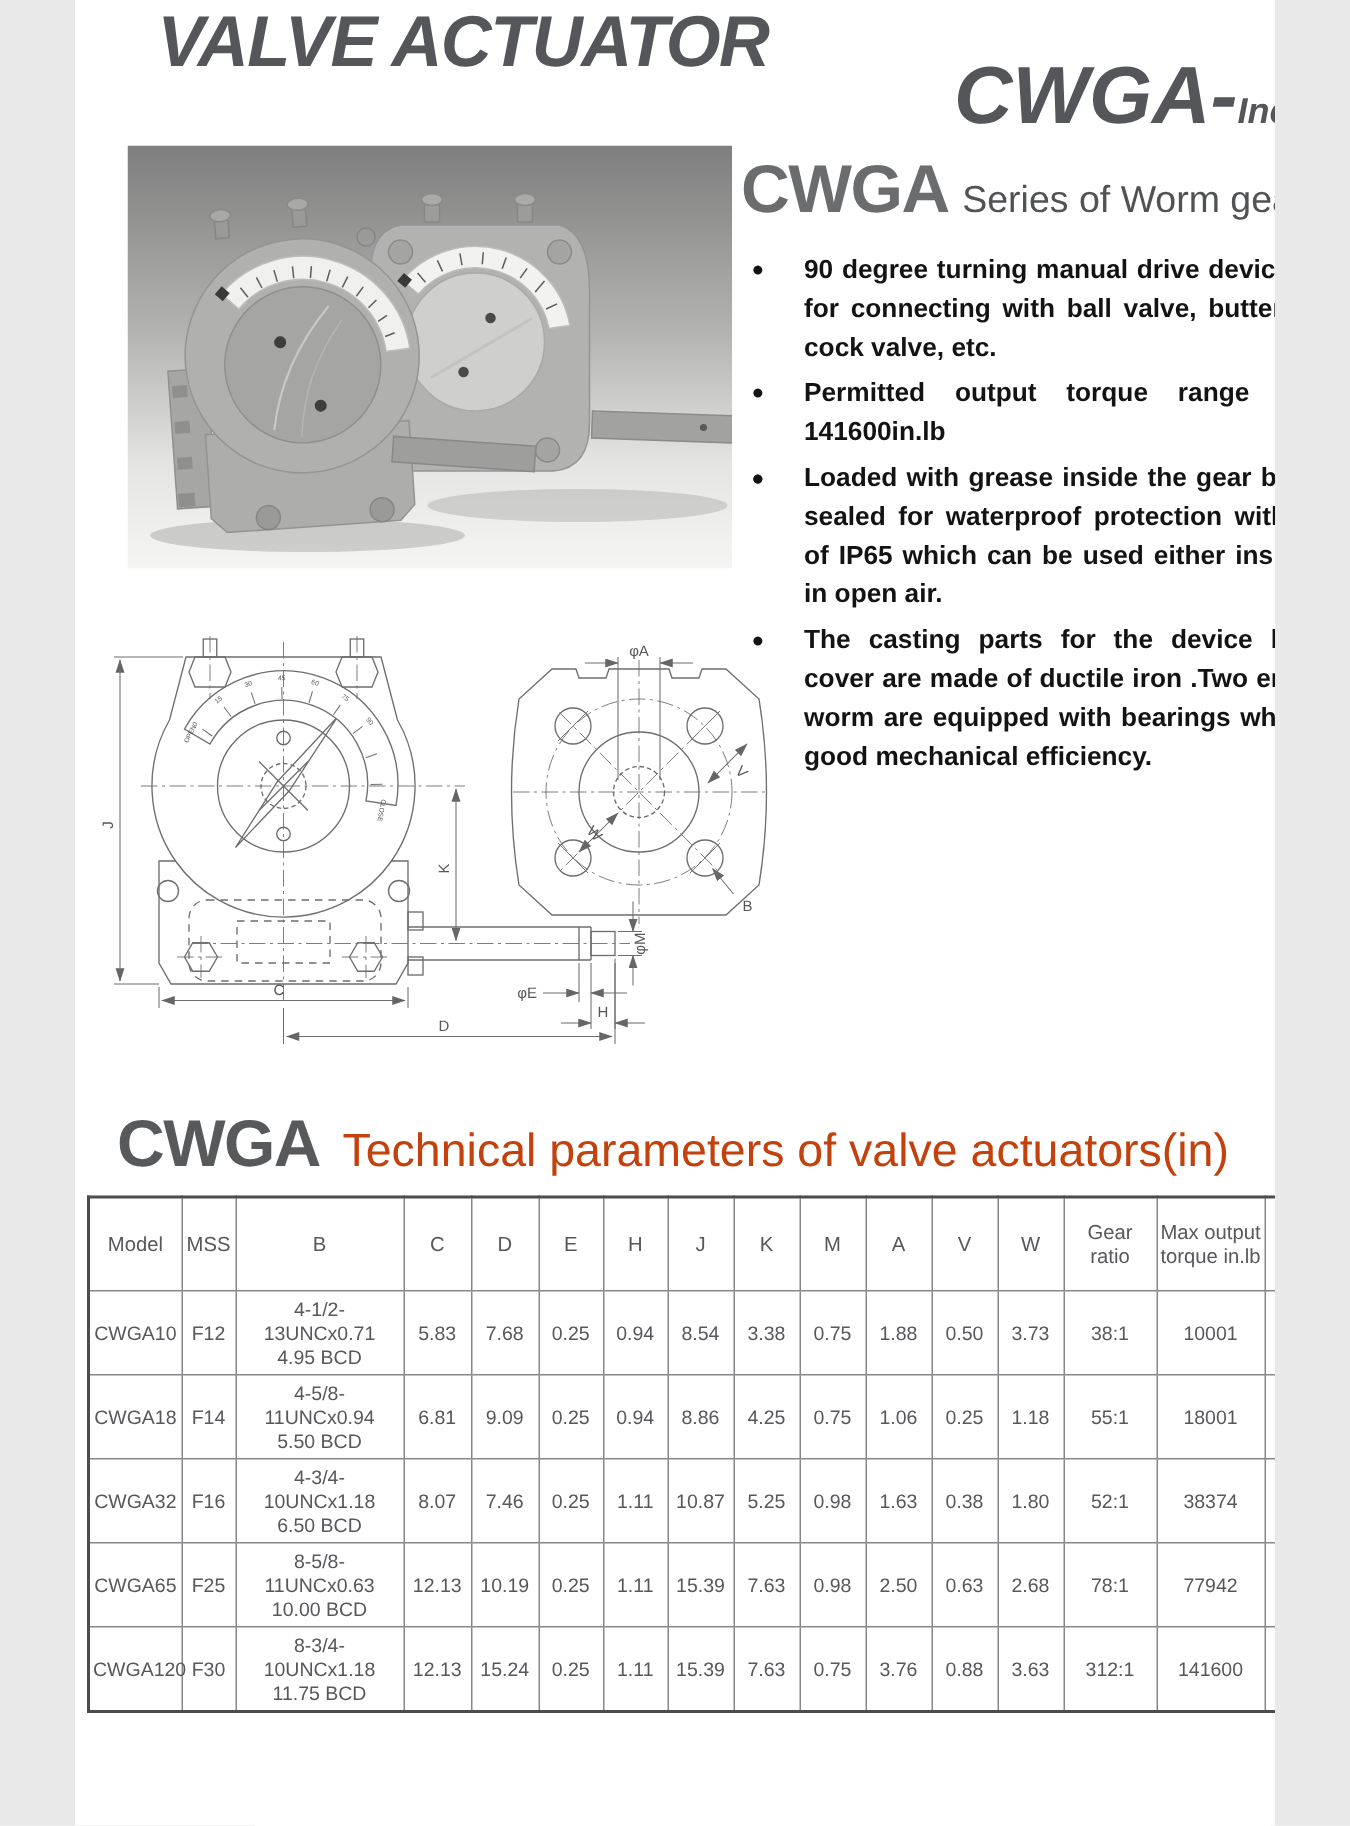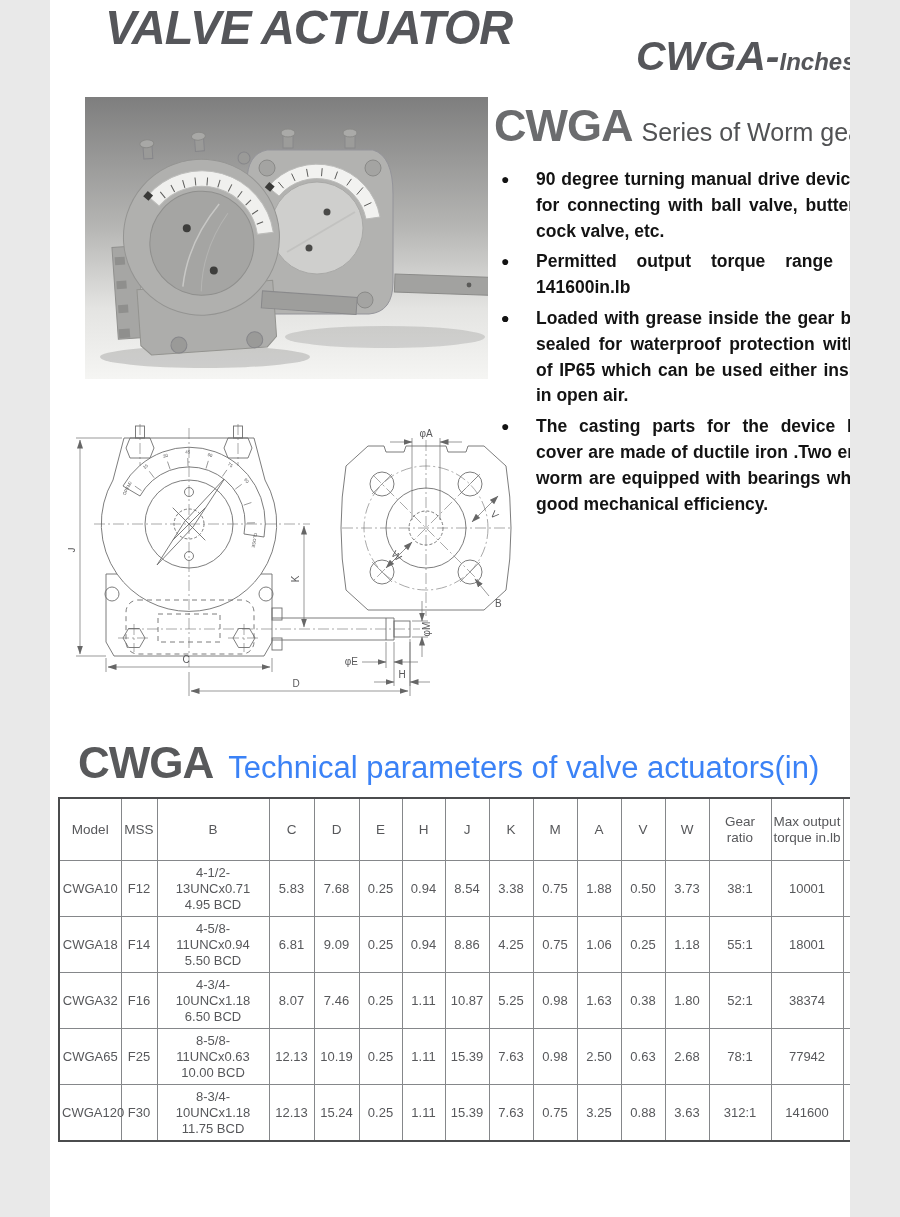--- a/index.html
+++ b/index.html
@@ -5,21 +5,21 @@
   html,body{margin:0;padding:0;background:#e9e9e9;}
   .page{position:relative;width:800px;height:1217px;background:#ffffff;margin:0 auto;
         font-family:"Liberation Sans",sans-serif;overflow:hidden;}
 
   
   .masthead{position:absolute;left:55px;top:0px;margin:0;
     font-size:47px;font-weight:bold;font-style:italic;letter-spacing:-1px;
     color:#55565a;transform:scaleY(1.02);}
   .masthead-sub{position:absolute;left:586px;top:33px;color:#55565a;
     font-weight:bold;font-style:italic;white-space:nowrap;}
-  .masthead-sub .big{font-size:41px;font-style:italic;}
+  .masthead-sub .big{font-size:54px;font-style:italic;}
   .masthead-sub .small{font-size:24px;margin-top:28px;}
 
   
   .photo{position:absolute;left:35px;top:97px;width:403px;height:282px;}
   .photo svg{display:block;}
 
   
   .intro{position:absolute;left:444px;top:100px;width:438px;}
   .intro-head{white-space:nowrap;}
   .intro-brand{font-size:45px;font-weight:bold;color:#6b6c6e;letter-spacing:-1px;}
@@ -33,21 +33,21 @@
   
   .drawing{position:absolute;left:18px;top:424px;width:445px;height:298px;}
   .drawing svg{display:block;}
   .dim-label{font-size:10px;fill:#58585a;}
   .tick-label{font-size:4.5px;fill:#58585a;}
   .plate-label{font-size:4.4px;fill:#4c4c4c;}
 
   
   .params-head{position:absolute;left:28px;top:738px;white-space:nowrap;}
   .params-brand{font-size:44px;font-weight:bold;color:#58595b;letter-spacing:-1px;}
-  .params-title{font-size:31px;color:#3b82f6;margin-left:15px;text-align:center;}
+  .params-title{font-size:31px;color:#c2410c;margin-left:15px;text-align:center;}
 
   
   table.params{position:absolute;left:8px;top:797px;width:856px;
     border-collapse:collapse;table-layout:fixed;
     border:2px solid #4b4c4e;color:#57585b;}
   table.params th,table.params td{border:1px solid #85878a;text-align:center;
     vertical-align:middle;padding:0 2px;white-space:pre-line;
     font-weight:normal;font-size:13px;line-height:16px;}
   table.params th{height:61px;font-size:13.5px;}
   table.params td{height:55px;}
@@ -436,21 +436,21 @@
           <td>F30</td>
           <td>8-3/4-10UNCx1.18
 11.75 BCD</td>
           <td>12.13</td>
           <td>15.24</td>
           <td>0.25</td>
           <td>1.11</td>
           <td>15.39</td>
           <td>7.63</td>
           <td>0.75</td>
-          <td>3.25</td>
+          <td>3.76</td>
           <td>0.88</td>
           <td>3.63</td>
           <td>312:1</td>
           <td>141600</td>
           <td>199</td>
         </tr>
       </tbody>
   </table>
 
 </div>

